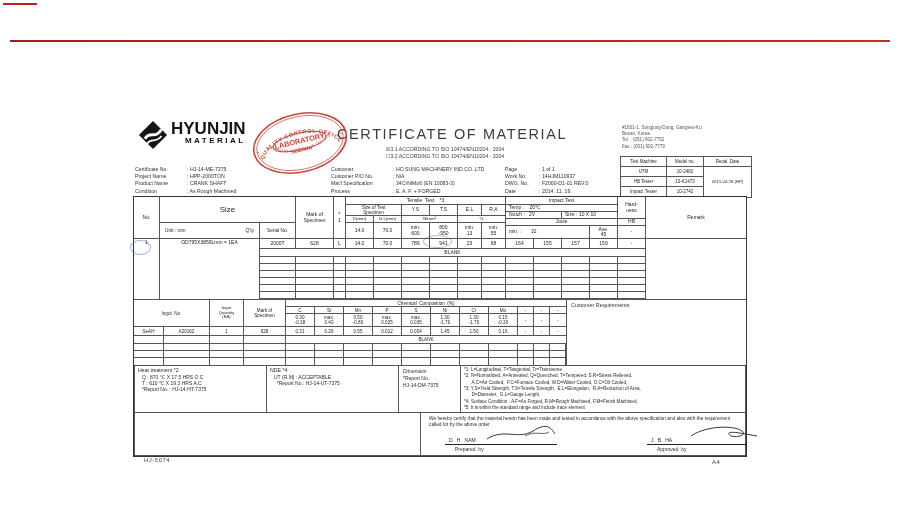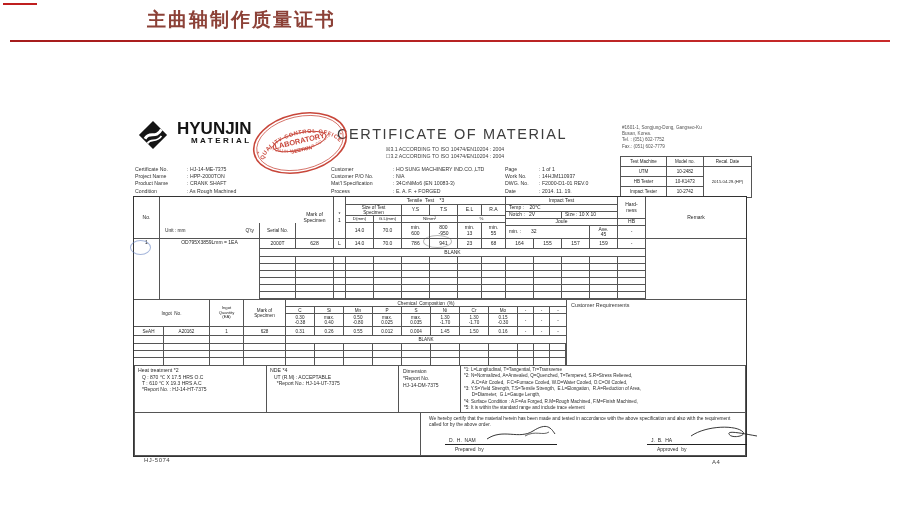--- a/index.html
+++ b/index.html
@@ -7,21 +7,21 @@
   .slide{position:relative;width:900px;height:506px;background:#ffffff;overflow:hidden;}
 
   
   .red-tick{position:absolute;left:3px;top:3px;width:34px;height:2px;background:#bf1f1f;}
   .slide-title{position:absolute;left:147px;top:7px;font-size:19px;font-weight:bold;color:#8c4137;letter-spacing:2px;font-family:"DejaVu Sans","Liberation Sans",sans-serif;}
   .red-rule{position:absolute;left:10px;top:40px;width:880px;height:2px;background:linear-gradient(90deg,#a51c1c,#c92a2a);}
   .footer-txt{position:absolute;font-size:6px;color:#444;letter-spacing:.5px;}
 
   
   .logo{position:absolute;left:138px;top:120px;display:flex;align-items:flex-start;}
-  .logo-text{margin-left:9px;}
+  .logo-text{margin-left:3px;}
   .logo-name{font-size:17px;font-weight:800;color:#141414;letter-spacing:0px;line-height:18px;}
   .logo-sub{font-size:8px;font-weight:800;color:#141414;letter-spacing:2.5px;text-align:right;margin-top:-2px;}
   .stamp{position:absolute;left:250px;top:110px;opacity:.93;z-index:4;}
   .cert-title{position:absolute;left:337px;top:126px;font-size:14.5px;letter-spacing:1.6px;color:#3d3d3d;}
   .iso-lines{position:absolute;left:337px;top:146px;width:216px;text-align:center;font-size:5.2px;color:#3f3f3f;line-height:6.6px;}
   .addr{position:absolute;left:622px;top:125px;font-size:4.6px;color:#555;line-height:6.2px;}
   .addr .ln{white-space:pre;}
 
   
   .mtab{position:absolute;left:620px;top:156px;display:grid;grid-template-columns:46px 37px 47px;grid-template-rows:10px 10px 10px 10px;border:1px solid #555;background:#fff;}
@@ -81,21 +81,20 @@
   .circ{position:absolute;border-radius:50%;z-index:6;}
   .circ-no{left:130px;top:240px;width:19px;height:13px;border:1px solid rgba(90,120,190,.55);}
   .circ-ts{left:423px;top:235px;width:27px;height:11px;border:1px solid rgba(80,80,80,.4);}
 </style>
 </head>
 <body>
 
 <div class="slide">
 
   <div class="red-tick"></div>
-  <div class="slide-title">主曲轴制作质量证书</div>
   <div class="red-rule"></div>
 
   <div class="logo">
     <span>
       <svg width="30" height="30" viewBox="0 0 32 32">
         <path d="M16 1 L31 16 L16 31 L1 16 Z" fill="#151515"></path>
         <path d="M7.5 20 C12 11 19 21 25 10" stroke="#fff" stroke-width="3.2" fill="none"></path>
         <path d="M10 25 C14 19 19 25 25 17" stroke="#fff" stroke-width="1.8" fill="none"></path>
       </svg>
     </span>
@@ -205,20 +204,21 @@
       <div class="pair">
         <span class="pl">Date</span>
         <span class="pv">: 2014. 11. 19.</span>
       </div>
     </div>
 
   <div class="frame">
 
     <div class="hl">
       <div class="g" style="grid-area:1/1/5/2">No.</div>
+      <div class="g" style="grid-area:1/2/4/4;font-size:8px">Size</div>
       <div class="g unitcell" style="grid-area:4/2/5/3">
         <span>Unit : mm</span>
         <span>Q'ty</span>
       </div>
       <div class="g" style="grid-area:4/3/5/4;font-size:4.8px">Serial No.</div>
       <div class="g" style="grid-area:1/4/5/5">Mark of
 Specimen</div>
       <div class="g" style="grid-area:1/5/5/6">*
 1</div>
       <div class="g" style="grid-area:1/6/2/12">Tensile  Test    *3</div>

